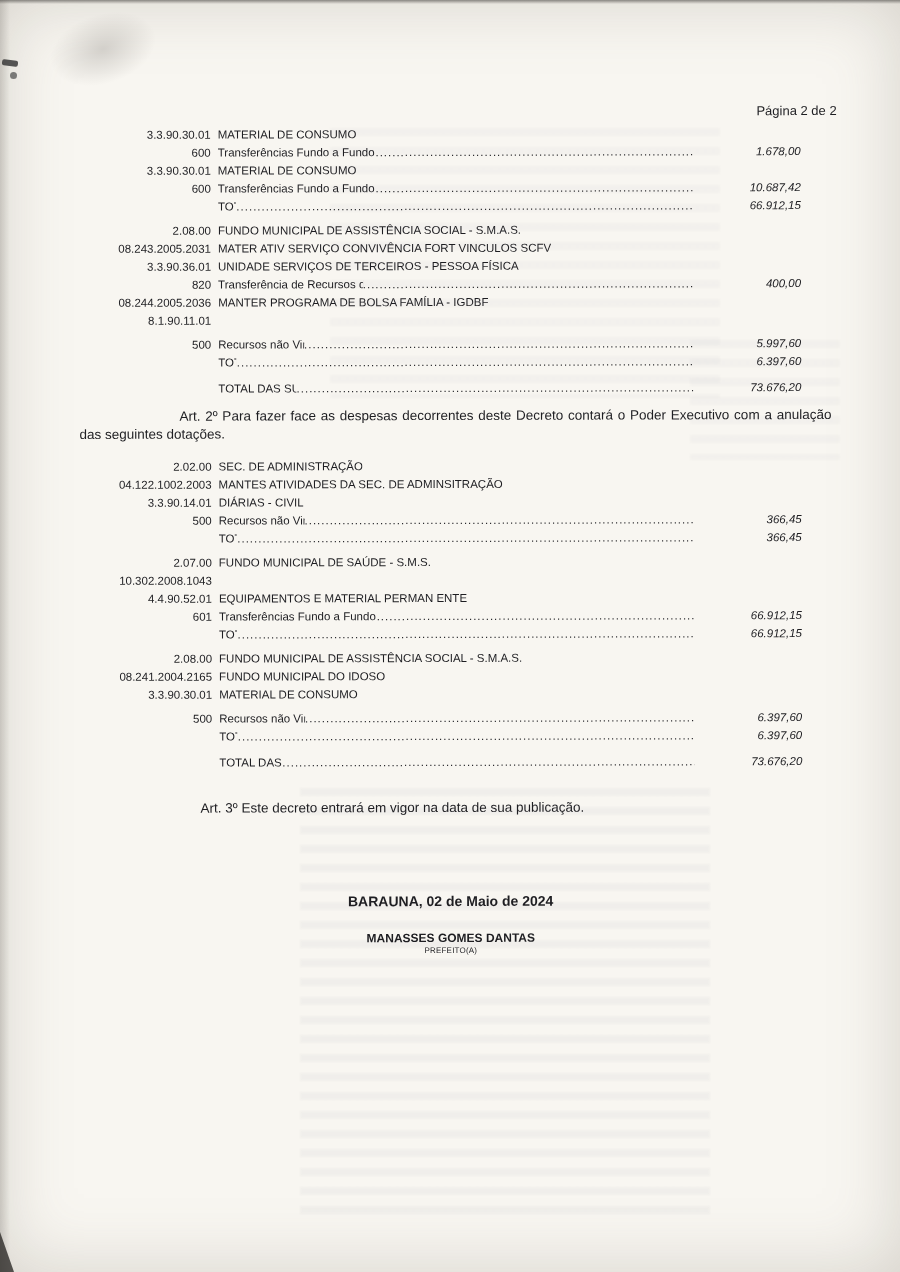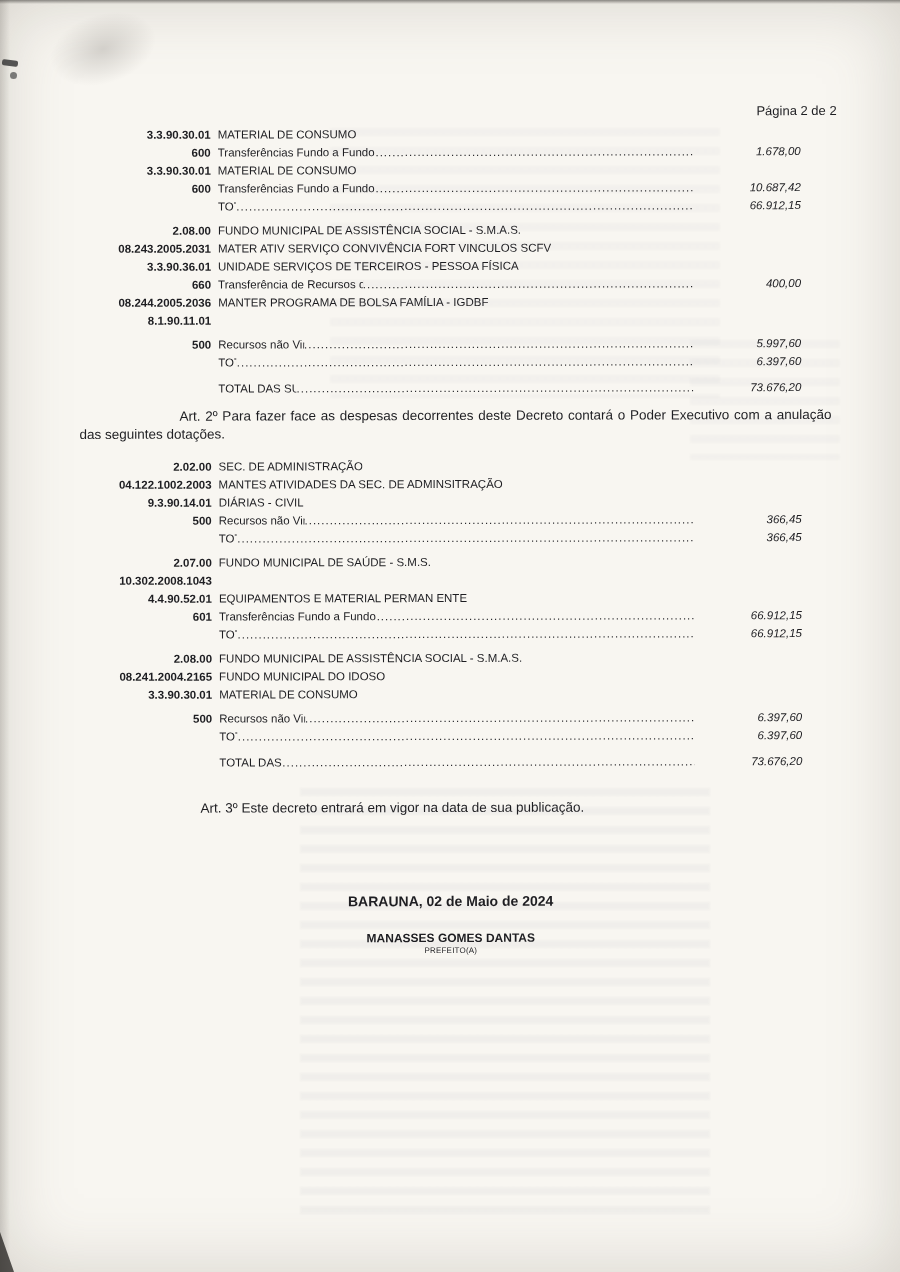--- a/index.html
+++ b/index.html
@@ -39,21 +39,21 @@
 
   
   .doc { position: absolute; left: 0; top: 0; width: 900px; height: 1272px; transform: rotate(-0.15deg); }
   .page-label {
     margin: 104px 62px 6px 0;
     text-align: right;
     font-size: 13px;
   }
   .rows { margin-left: 80px; width: 722px; }
   .row { display: flex; align-items: baseline; font-size: 11.5px; line-height: 18px; }
-  .row .code { width: 132px; text-align: right; flex: 0 0 auto; font-weight: bold; }
+  .row .code { width: 132px; text-align: right; flex: 0 0 auto; }
   .row .desc { margin-left: 7px; white-space: nowrap; flex: 0 1 auto; overflow: hidden; text-align: center; }
   .row .dots { flex: 1 1 auto; overflow: hidden; white-space: nowrap; letter-spacing: 1px; margin: 0 8px 0 0; }
   .row .dots::after { content: "...................................................................................................................................................................................................................."; }
   .row .val { flex: 0 0 auto; min-width: 100px; text-align: right; font-style: italic; }
   .row.gap { margin-top: 6px; }
   .row.t-grand { margin-top: 8px; }
 
   .art {
     margin: 10px 38px 0 80px;
     width: 752px;
@@ -124,21 +124,21 @@
     <span class="code">08.243.2005.2031</span>
     <span class="desc">MATER ATIV SERVIÇO CONVIVÊNCIA FORT VINCULOS SCFV</span>
 
   </div>
       <div class="row t-item">
     <span class="code">3.3.90.36.01</span>
     <span class="desc">UNIDADE SERVIÇOS DE TERCEIROS -  PESSOA FÍSICA</span>
 
   </div>
       <div class="row t-res">
-    <span class="code">660</span>
+    <span class="code">820</span>
     <span class="desc">Transferência de Recursos do Fundo Nacional de Assistência Social - FNAS</span>
     <span class="dots"></span>
     <span class="val">400,00</span>
   </div>
       <div class="row t-item">
     <span class="code">08.244.2005.2036</span>
     <span class="desc">MANTER PROGRAMA DE BOLSA FAMÍLIA - IGDBF</span>
 
   </div>
       <div class="row t-item">
@@ -172,21 +172,21 @@
     <span class="code">2.02.00</span>
     <span class="desc">SEC. DE ADMINISTRAÇÃO</span>
 
   </div>
       <div class="row t-item">
     <span class="code">04.122.1002.2003</span>
     <span class="desc">MANTES ATIVIDADES DA SEC. DE ADMINSITRAÇÃO</span>
 
   </div>
       <div class="row t-item">
-    <span class="code">9.3.90.14.01</span>
+    <span class="code">3.3.90.14.01</span>
     <span class="desc">DIÁRIAS - CIVIL</span>
 
   </div>
       <div class="row t-res">
     <span class="code">500</span>
     <span class="desc">Recursos não Vinculados de Impostos</span>
     <span class="dots"></span>
     <span class="val">366,45</span>
   </div>
       <div class="row t-total">

